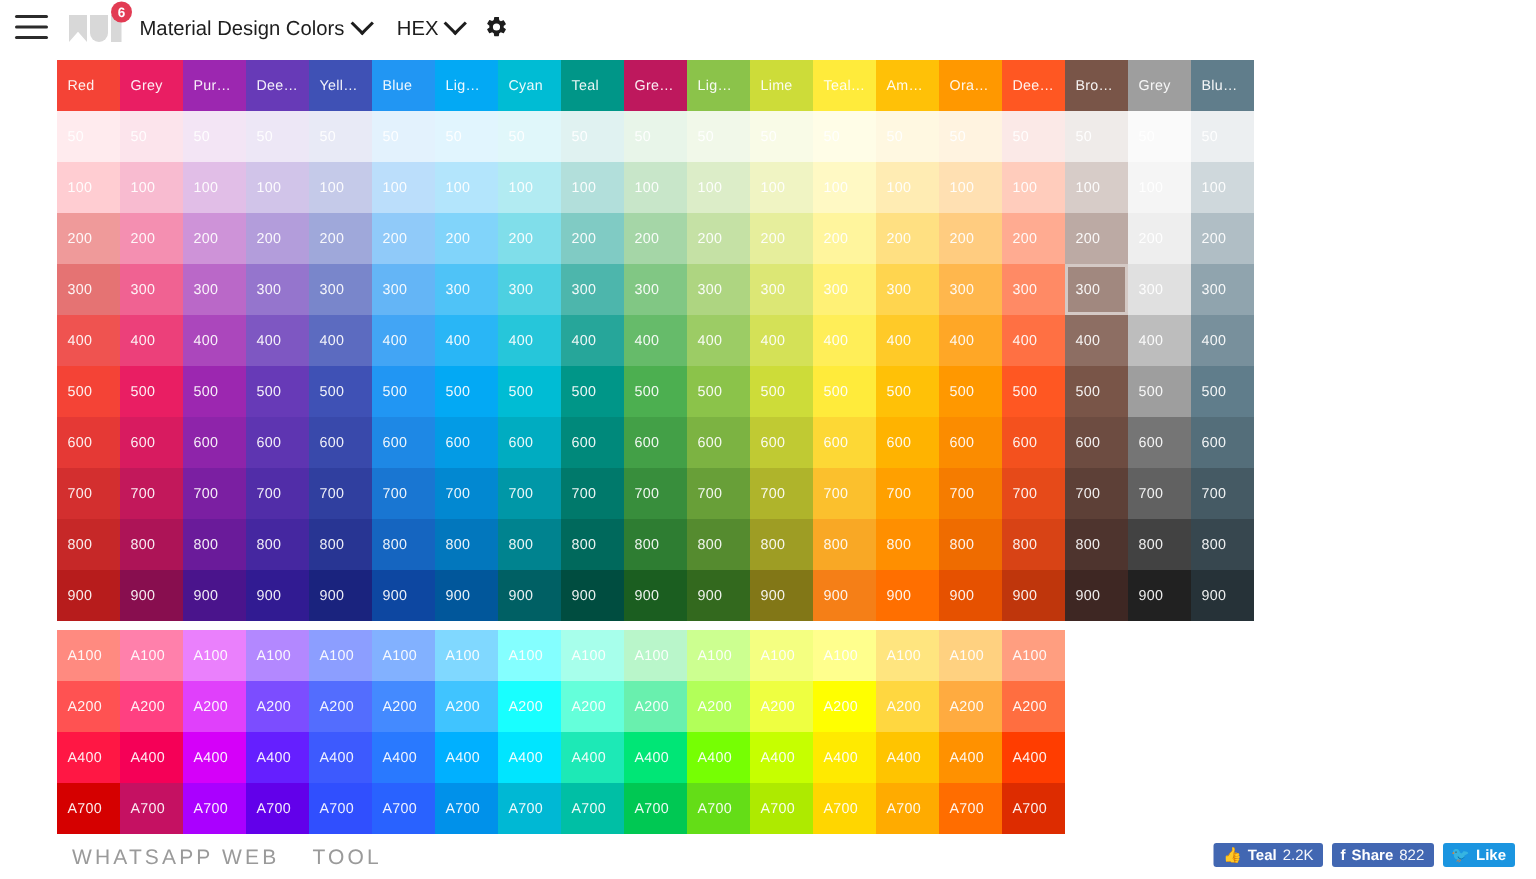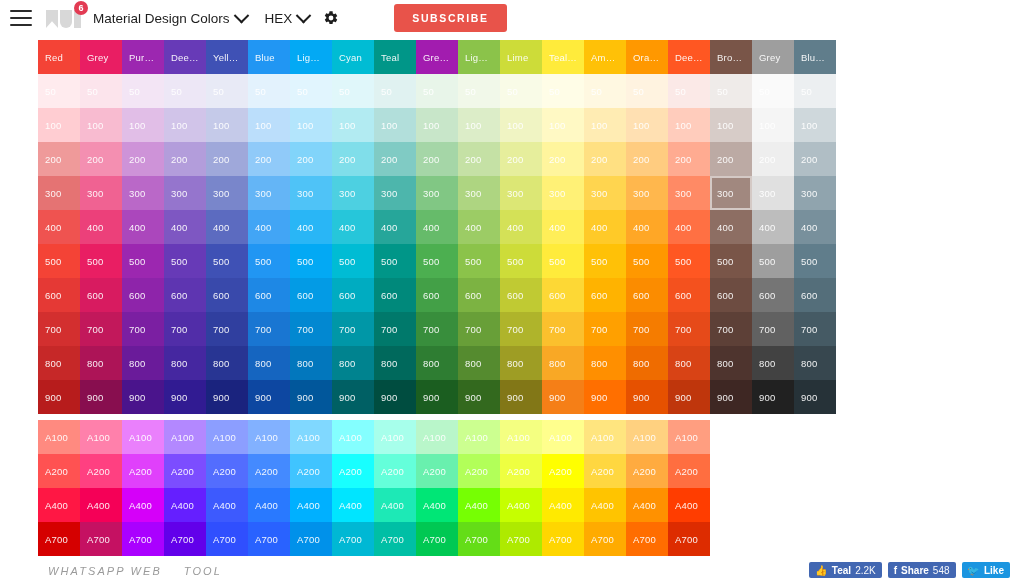--- a/index.html
+++ b/index.html
@@ -162,25 +162,24 @@
     display: flex;
     align-items: center;
   }
   .footer-links {
     margin-left: 48px;
     display: flex;
     gap: 22px;
   }
   .footer-links a {
     color: #9a9a9a;
-    font-size: 11px;
+    font-size: 14px;
     letter-spacing: 2.1px;
     text-decoration: none;
     cursor: pointer;
-    font-style: italic;
   }
   .social {
     position: absolute;
     right: 14px;
     bottom: 8px;
     display: flex;
     gap: 6px;
     align-items: center;
   }
   .sbtn {
@@ -225,36 +224,35 @@
 
   <div class="format-sel">
     <span>HEX</span>
     <i class="caret"></i>
   </div>
 
   <svg class="gear" viewBox="0 0 24 24">
     <path fill="#1d1d1d" d="M19.14 12.94a7.07 7.07 0 0 0 .06-.94 7.07 7.07 0 0 0-.06-.94l2.03-1.58a.48.48 0 0 0 .12-.61l-1.92-3.32a.48.48 0 0 0-.59-.22l-2.39.96a7.02 7.02 0 0 0-1.62-.94l-.36-2.54A.47.47 0 0 0 13.93 2h-3.84a.47.47 0 0 0-.47.4l-.36 2.54c-.59.24-1.13.56-1.62.94l-2.39-.96a.48.48 0 0 0-.59.22L2.74 8.46a.48.48 0 0 0 .12.61l2.03 1.58a7.07 7.07 0 0 0 0 1.88l-2.03 1.58a.48.48 0 0 0-.12.61l1.92 3.32c.12.22.38.3.59.22l2.39-.96c.5.38 1.03.7 1.62.94l.36 2.54c.04.23.24.4.47.4h3.84c.23 0 .43-.17.47-.4l.36-2.54c.59-.24 1.12-.56 1.62-.94l2.39.96c.22.08.47 0 .59-.22l1.92-3.32a.48.48 0 0 0-.12-.61l-2.03-1.58zM12 15.6A3.6 3.6 0 1 1 15.6 12 3.6 3.6 0 0 1 12 15.6z"></path>
   </svg>
 
-  <button class="subscribe">SUBSCRIBE</button>
 </div>
 
 <div class="palette-wrap">
   <div id="grid-body">
       <div class="grid-row">
         <div class="cell head" title="Red" style="background: rgb(244, 67, 54);">Red</div>
         <div class="cell head" title="Pink" style="background: rgb(233, 30, 99);">Grey</div>
         <div class="cell head" title="Purple" style="background: rgb(156, 39, 176);">Pur…</div>
         <div class="cell head" title="Deep Purple" style="background: rgb(103, 58, 183);">Dee…</div>
         <div class="cell head" title="Indigo" style="background: rgb(63, 81, 181);">Yell…</div>
         <div class="cell head" title="Blue" style="background: rgb(33, 150, 243);">Blue</div>
         <div class="cell head" title="Light Blue" style="background: rgb(3, 169, 244);">Lig…</div>
         <div class="cell head" title="Cyan" style="background: rgb(0, 188, 212);">Cyan</div>
         <div class="cell head" title="Teal" style="background: rgb(0, 150, 136);">Teal</div>
-        <div class="cell head" title="Green" style="background: #a21caf;">Gre…</div>
+        <div class="cell head" title="Green" style="background: #be185d;">Gre…</div>
         <div class="cell head" title="Light Green" style="background: rgb(139, 195, 74);">Lig…</div>
         <div class="cell head" title="Lime" style="background: rgb(205, 220, 57);">Lime</div>
         <div class="cell head" title="Yellow" style="background: rgb(255, 235, 59);">Teal…</div>
         <div class="cell head" title="Amber" style="background: rgb(255, 193, 7);">Am…</div>
         <div class="cell head" title="Orange" style="background: rgb(255, 152, 0);">Ora…</div>
         <div class="cell head" title="Deep Orange" style="background: rgb(255, 87, 34);">Dee…</div>
         <div class="cell head" title="Brown" style="background: rgb(121, 85, 72);">Bro…</div>
         <div class="cell head" title="Grey" style="background: rgb(158, 158, 158);">Grey</div>
         <div class="cell head" title="Blue Grey" style="background: rgb(96, 125, 139);">Blu…</div>
       </div>
@@ -563,20 +561,20 @@
     </div>
   <div class="social" id="social-buttons">
       <div class="sbtn fb">
         <span class="gl">👍</span>
         <span>Teal</span>
         <span class="cnt">2.2K</span>
       </div>
       <div class="sbtn fb">
         <span class="gl">f</span>
         <span>Share</span>
-        <span class="cnt">548</span>
+        <span class="cnt">822</span>
       </div>
       <div class="sbtn tw">
         <span class="gl">🐦</span>
         <span>Like</span>
       </div>
     </div>
 </div>
 
 </body></html>

